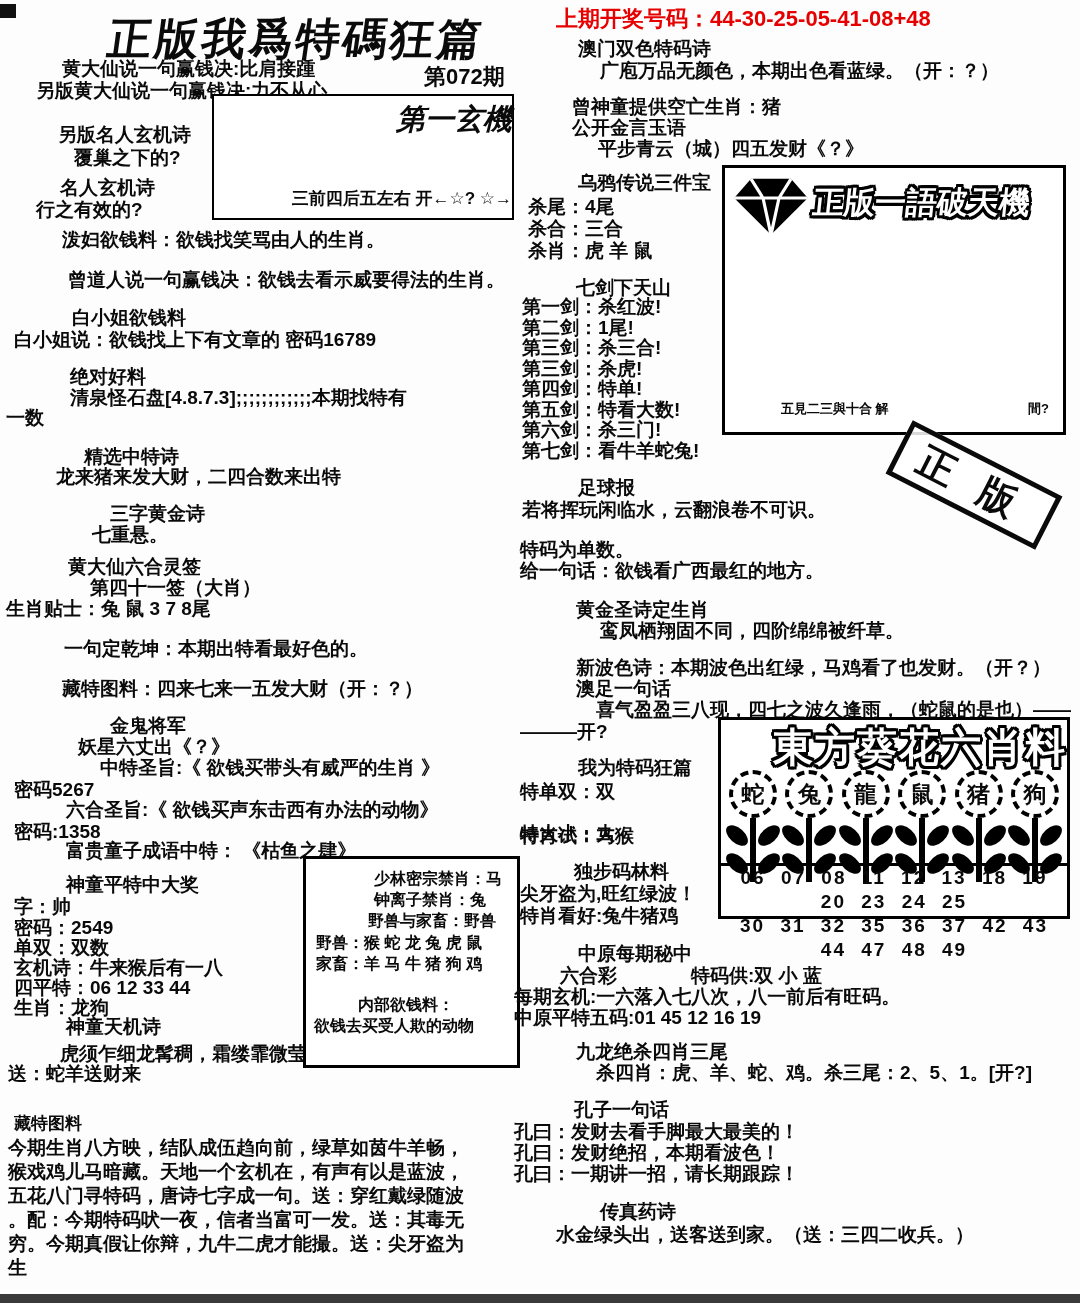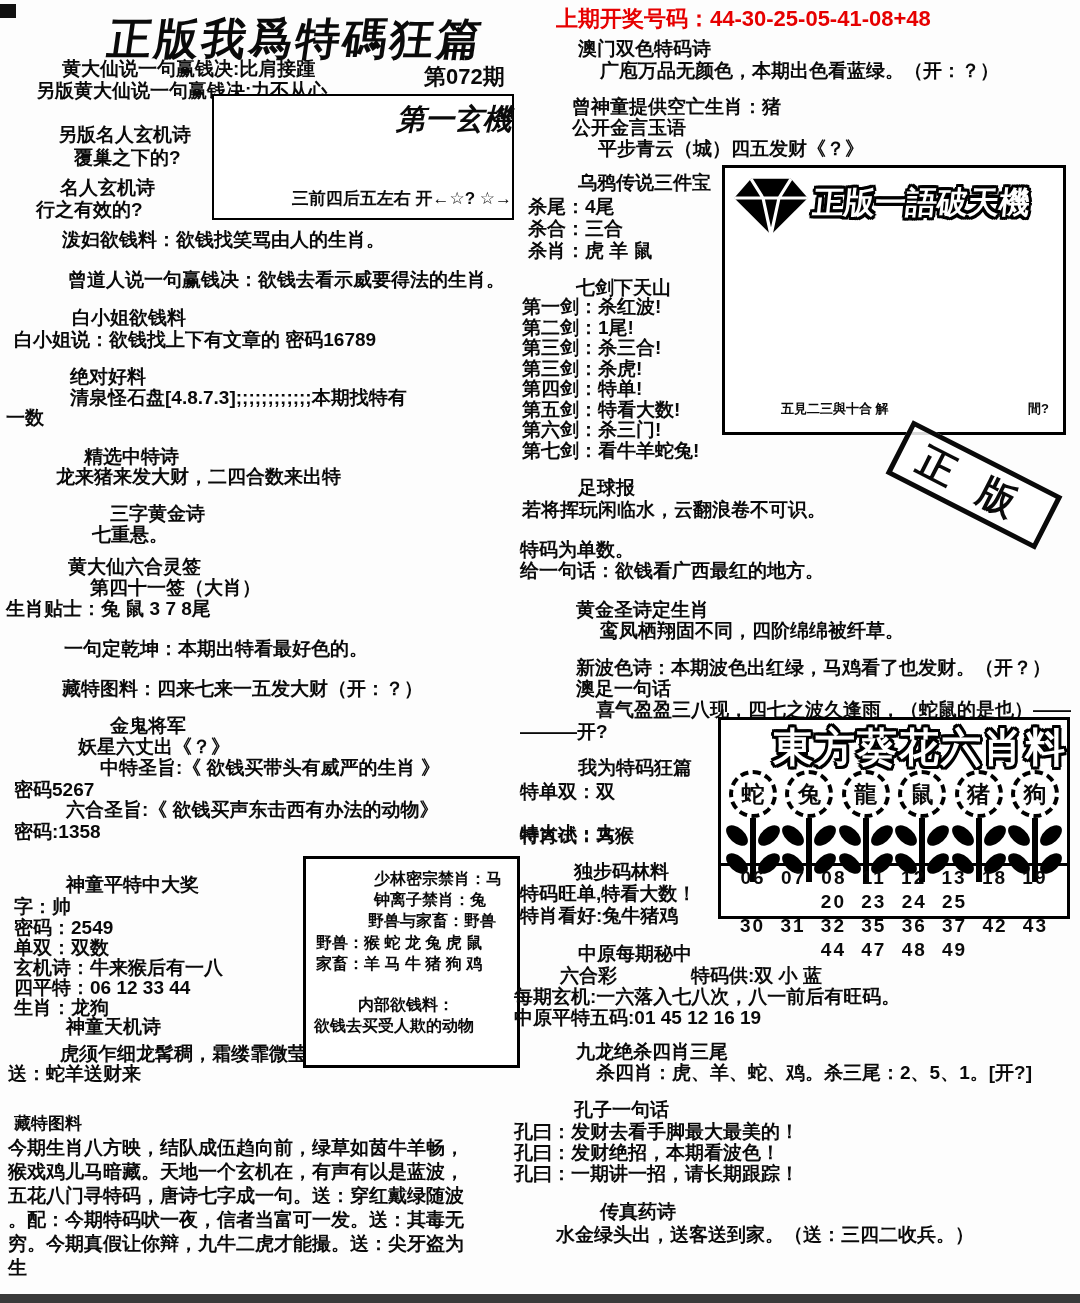--- a/index.html
+++ b/index.html
@@ -83,20 +83,21 @@
   <div class="t" style="left:64px;top:638px;">一句定乾坤：本期出特看最好色的。</div>
   <div class="t" style="left:62px;top:678px;">藏特图料：四来七来一五发大财（开：？）</div>
 
   <div class="t" style="left:110px;top:715px;">金鬼将军</div>
   <div class="t" style="left:78px;top:736px;">妖星六丈出《？》</div>
 
   <div class="t" style="left:100px;top:757px;">中特圣旨:《 欲钱买带头有威严的生肖 》</div>
   <div class="t" style="left:14px;top:779px;">密码5267</div>
   <div class="t" style="left:66px;top:799px;">六合圣旨:《 欲钱买声东击西有办法的动物》</div>
   <div class="t" style="left:14px;top:821px;">密码:1358</div>
+  <div class="t" style="left:66px;top:840px;">富贵童子成语中特： 《枯鱼之肆》</div>
 
   <div class="t" style="left:66px;top:874px;">神童平特中大奖</div>
   <div class="t" style="left:14px;top:896px;">字：帅</div>
   <div class="t" style="left:14px;top:917px;">密码：2549</div>
   <div class="t" style="left:14px;top:937px;">单双：双数</div>
   <div class="t" style="left:14px;top:957px;">玄机诗：牛来猴后有一八</div>
   <div class="t" style="left:14px;top:977px;">四平特：06 12 33 44</div>
   <div class="t" style="left:14px;top:997px;">生肖：龙狗</div>
 
   <div class="t" style="left:66px;top:1016px;">神童天机诗</div>
@@ -160,21 +161,21 @@
   <div class="t" style="left:576px;top:678px;">澳足一句话</div>
   <div class="t" style="left:596px;top:699px;">喜气盈盈三八现，四七之波久逢雨，（蛇鼠的是也）——</div>
   <div class="t" style="left:520px;top:721px;">———开?</div>
 
   <div class="t" style="left:578px;top:757px;">我为特码狂篇</div>
   <div class="t" style="left:520px;top:781px;">特单双：双</div>
   <div class="t" style="left:520px;top:803px;margin-top:20px;">特大小：大</div>
   <div class="t" style="left:520px;top:825px;">特肖试：马猴</div>
 
   <div class="t" style="left:574px;top:861px;">独步码林料</div>
-  <div class="t" style="left:520px;top:883px;">特码旺单,特看大数！</div>
+  <div class="t" style="left:520px;top:883px;">尖牙盗为,旺红绿波！</div>
   <div class="t" style="left:520px;top:905px;">特肖看好:兔牛猪鸡</div>
 
   <div class="t" style="left:578px;top:943px;text-align:center;">中原每期秘中</div>
   <div class="t" style="left:514px;top:986px;">每期玄机:一六落入七八次，八一前后有旺码。</div>
   <div class="t" style="left:560px;top:965px;">
     <span>六合彩</span><span style="margin-left:74px;">特码供:双 小 蓝</span>
   </div>
   <div class="t" style="left:514px;top:1007px;">中原平特五码:01 45 12 16 19</div>
 
   <div class="t" style="left:576px;top:1041px;">九龙绝杀四肖三尾</div>

